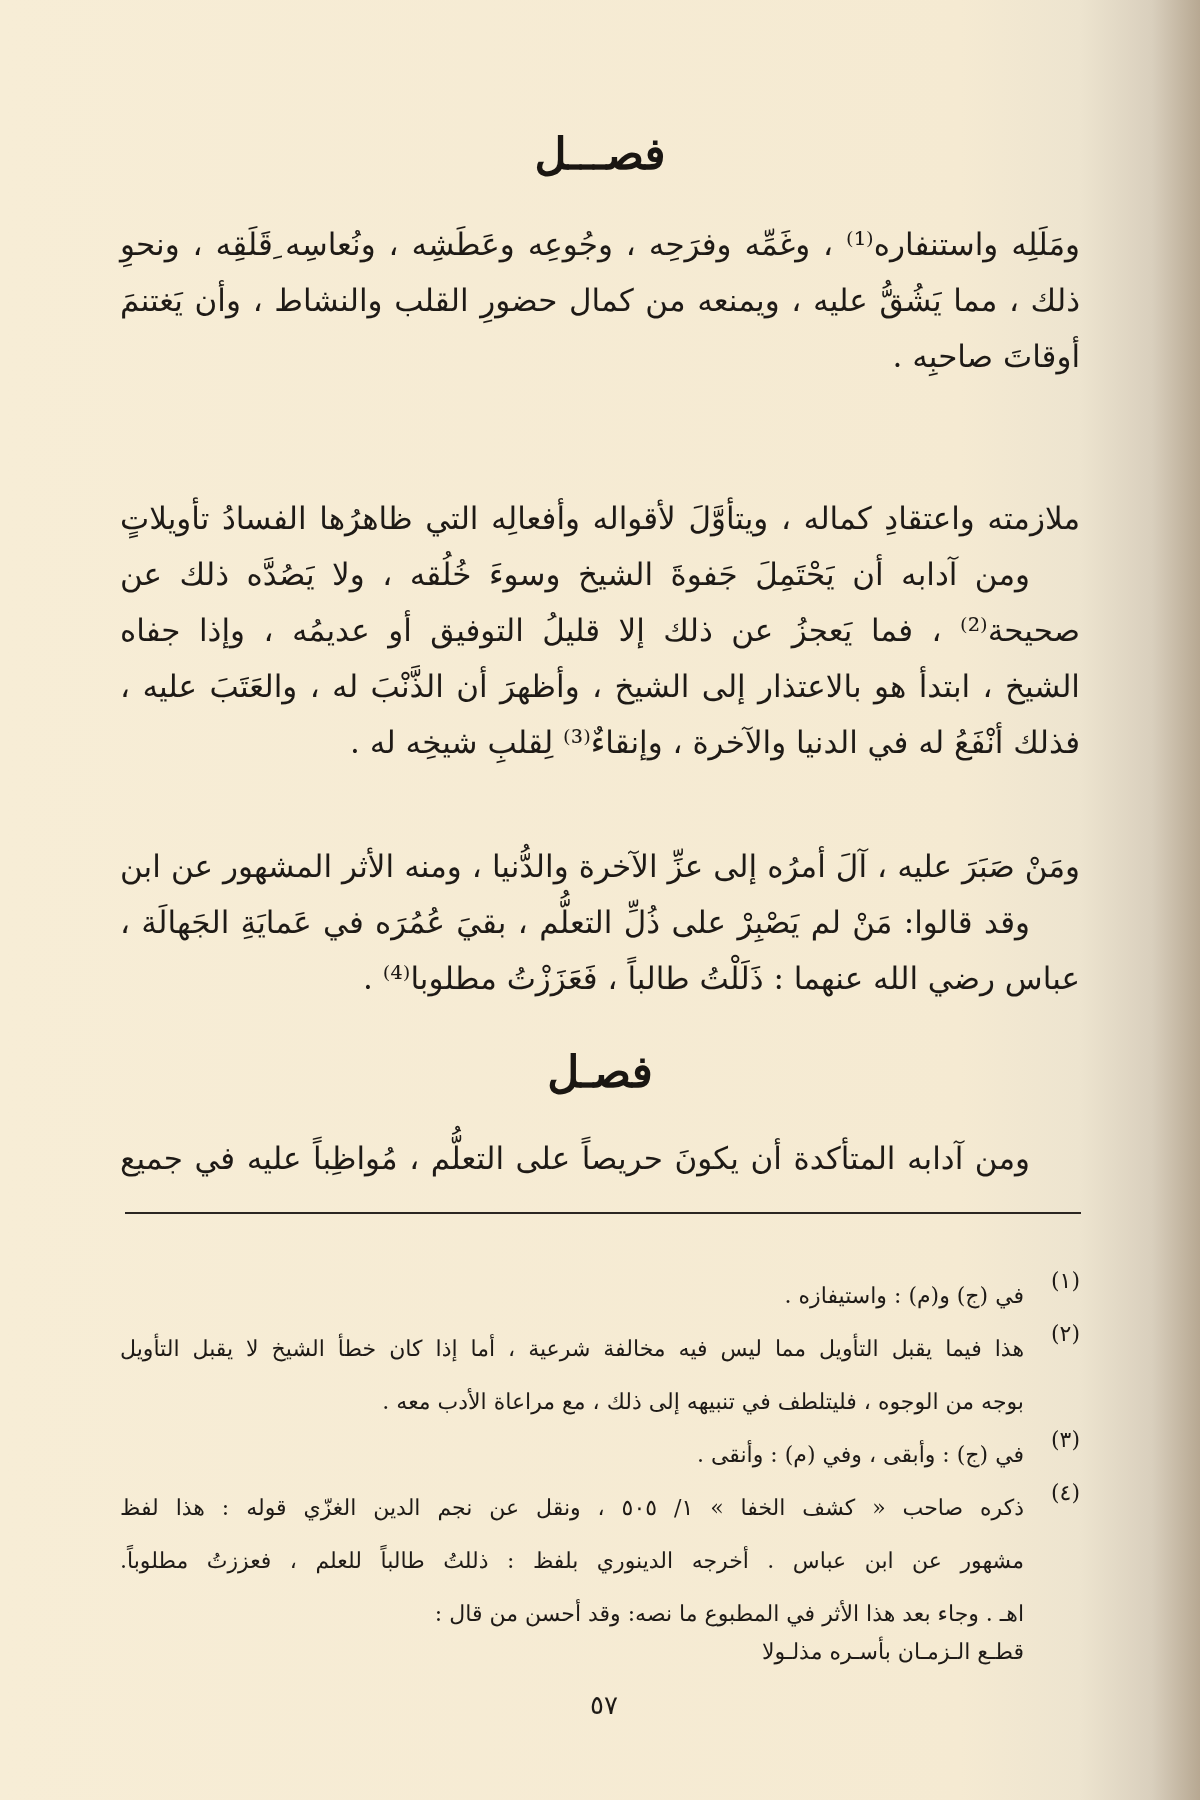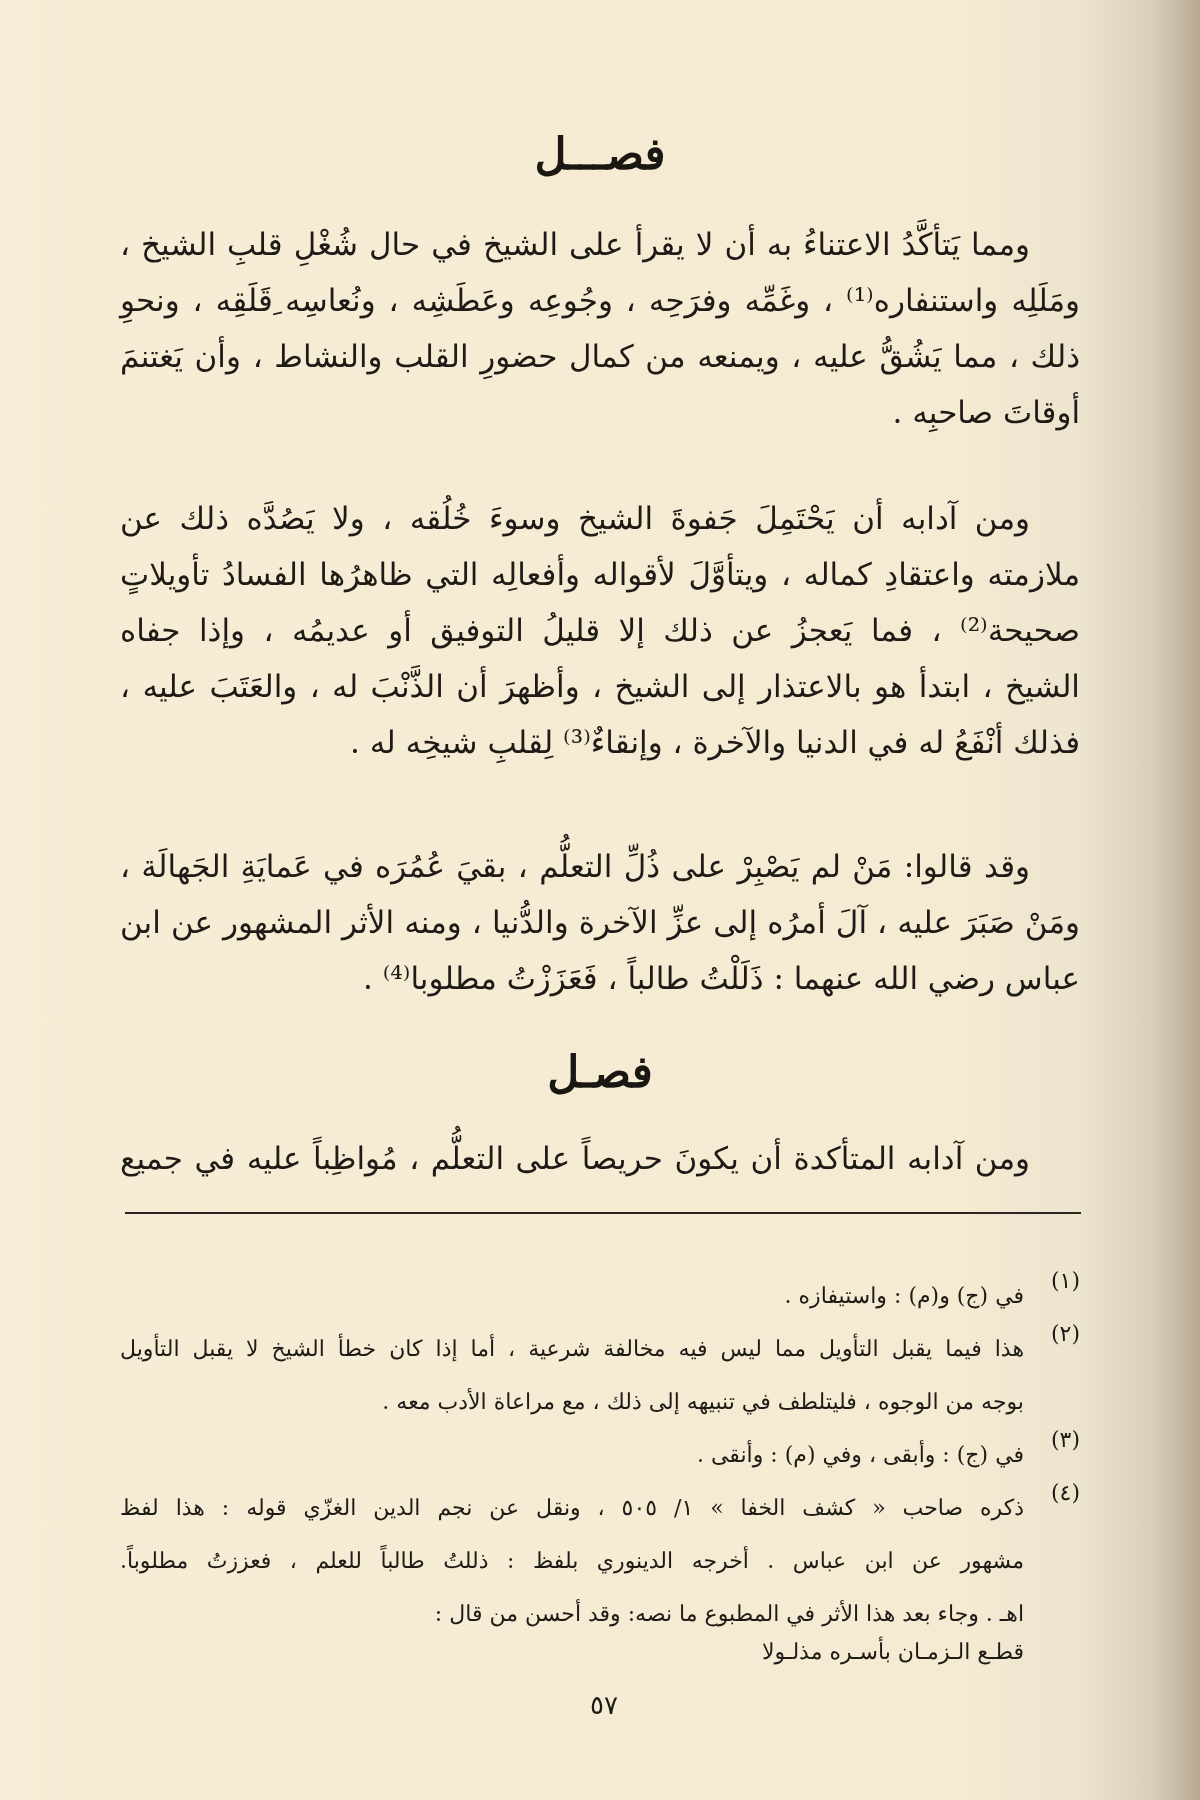--- a/index.html
+++ b/index.html
@@ -103,37 +103,36 @@
   </style>
 </head>
 <body>
 
 <div class="page">
   <div class="content">
 
     <div class="section-title" style="top:128px;">فصـــل</div>
 
     <div class="para" style="top:216px;">
-      <span class="line indent">ومما يَتأكَّدُ الاعتناءُ به أن لا يقرأ على الشيخ في حال شُغْلِ قلبِ الشيخ ،</span>
       <span class="line">ومَلَلِه واستنفاره⁽¹⁾ ، وغَمِّه وفرَحِه ، وجُوعِه وعَطَشِه ، ونُعاسِه ِقَلَقِه ، ونحوِ</span>
       <span class="line">ذلك ، مما يَشُقُّ عليه ، ويمنعه من كمال حضورِ القلب والنشاط ، وأن يَغتنمَ</span>
       <span class="line last">أوقاتَ صاحبِه .</span>
     </div>
 
     <div class="para" style="top:490px;">
+      <span class="line">ملازمته واعتقادِ كماله ، ويتأوَّلَ لأقواله وأفعالِه التي ظاهرُها الفسادُ تأويلاتٍ</span>
       <span class="line indent">ومن آدابه أن يَحْتَمِلَ جَفوةَ الشيخ وسوءَ خُلُقه ، ولا يَصُدَّه ذلك عن</span>
-      <span class="line">ملازمته واعتقادِ كماله ، ويتأوَّلَ لأقواله وأفعالِه التي ظاهرُها الفسادُ تأويلاتٍ</span>
       <span class="line">صحيحة⁽²⁾ ، فما يَعجزُ عن ذلك إلا قليلُ التوفيق أو عديمُه ، وإذا جفاه</span>
       <span class="line">الشيخ ، ابتدأ هو بالاعتذار إلى الشيخ ، وأظهرَ أن الذَّنْبَ له ، والعَتَبَ عليه ،</span>
       <span class="line last">فذلك أنْفَعُ له في الدنيا والآخرة ، وإنقاءٌ⁽³⁾ لِقلبِ شيخِه له .</span>
     </div>
 
     <div class="para" style="top:838px;">
+      <span class="line">ومَنْ صَبَرَ عليه ، آلَ أمرُه إلى عزِّ الآخرة والدُّنيا ، ومنه الأثر المشهور عن ابن</span>
       <span class="line indent">وقد قالوا: مَنْ لم يَصْبِرْ على ذُلِّ التعلُّم ، بقيَ عُمُرَه في عَمايَةِ الجَهالَة ،</span>
-      <span class="line">ومَنْ صَبَرَ عليه ، آلَ أمرُه إلى عزِّ الآخرة والدُّنيا ، ومنه الأثر المشهور عن ابن</span>
       <span class="line last">عباس رضي الله عنهما : ذَلَلْتُ طالباً ، فَعَزَزْتُ مطلوبا⁽⁴⁾ .</span>
     </div>
 
     <div class="section-title" style="top:1046px;">فصـل</div>
 
     <div class="para" style="top:1130px;">
       <span class="line indent">ومن آدابه المتأكدة أن يكونَ حريصاً على التعلُّم ، مُواظِباً عليه في جميع</span>
     </div>
   </div>
 

